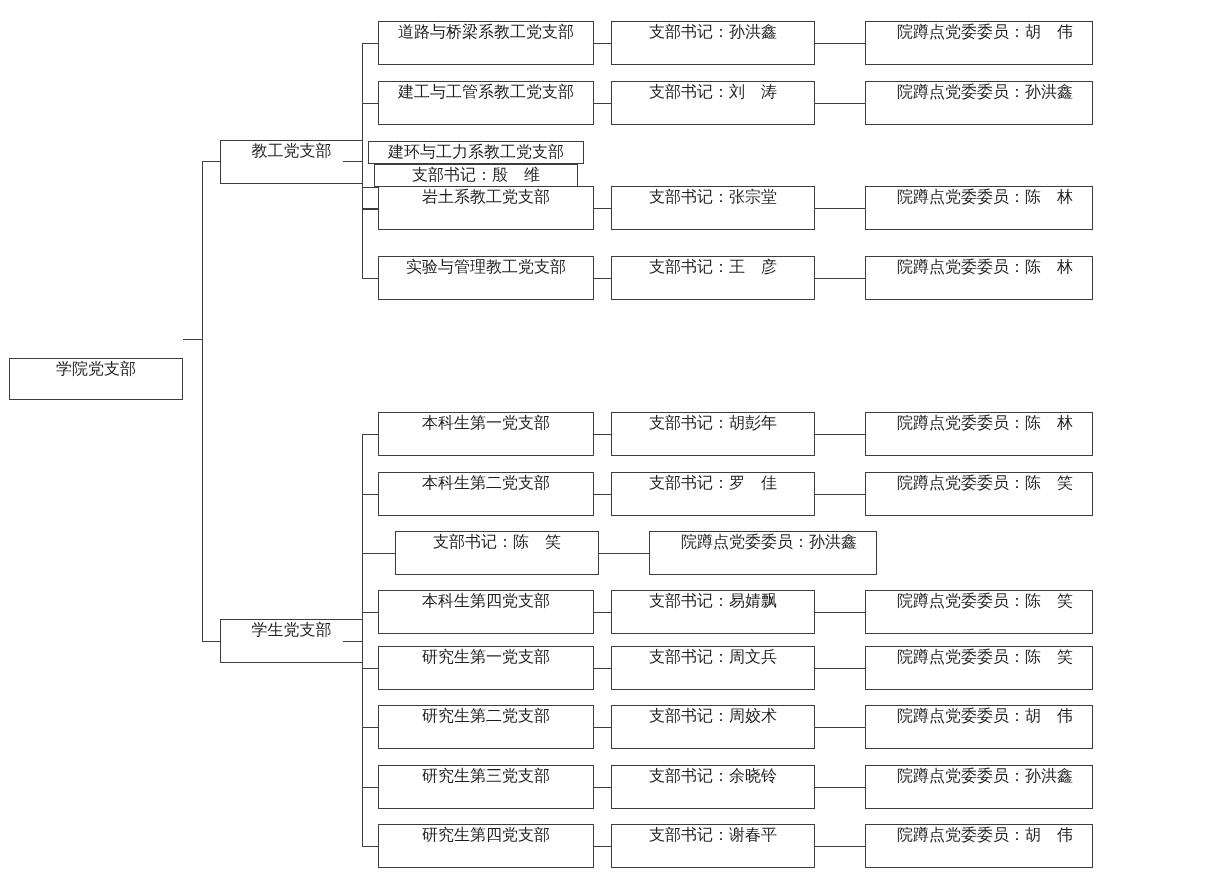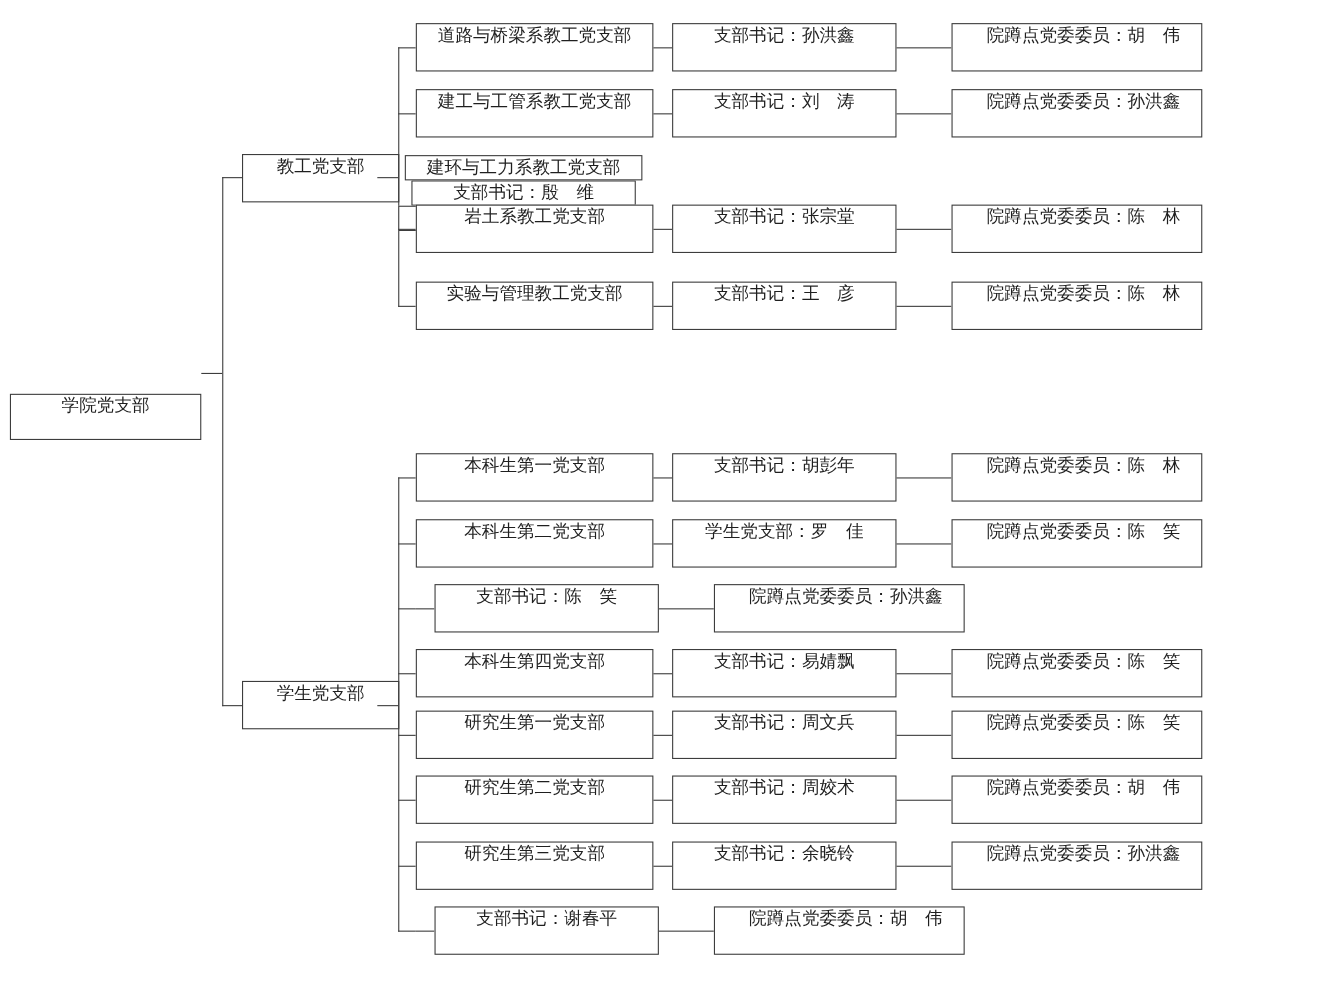--- a/index.html
+++ b/index.html
@@ -161,21 +161,21 @@
       </div>
   </div>
 
   <div class="row" style="top:472px;">
     <div class="stub"></div>
     <div class="box b1">
         <span>本科生第二党支部</span>
       </div>
     <div class="lineA"></div>
     <div class="box b2">
-        <span>学生党支部：罗　佳</span>
+        <span>支部书记：罗　佳</span>
       </div>
     <div class="lineB"></div>
     <div class="box b3">
         <span>院蹲点党委委员：陈　笑</span>
       </div>
   </div>
 
   <div class="row" style="top:531px;">
     <div class="stub"></div>
     <div class="lineA"></div>
@@ -243,20 +243,23 @@
         <span>支部书记：余晓铃</span>
       </div>
     <div class="lineB"></div>
     <div class="box b3">
         <span>院蹲点党委委员：孙洪鑫</span>
       </div>
   </div>
 
   <div class="row" style="top:824px;">
     <div class="stub"></div>
+    <div class="box b1">
+        <span>研究生第四党支部</span>
+      </div>
     <div class="lineA"></div>
     <div class="box b2">
         <span>支部书记：谢春平</span>
       </div>
     <div class="lineB"></div>
     <div class="box b3">
         <span>院蹲点党委委员：胡　伟</span>
       </div>
   </div>
 

